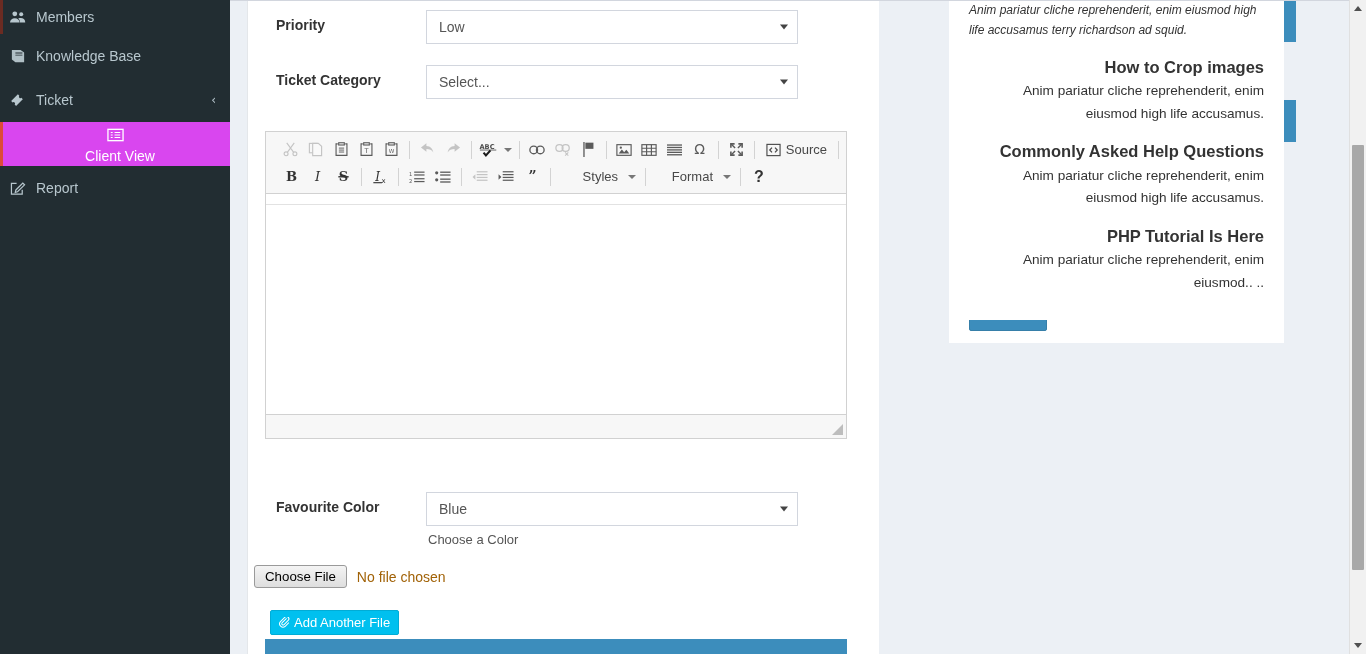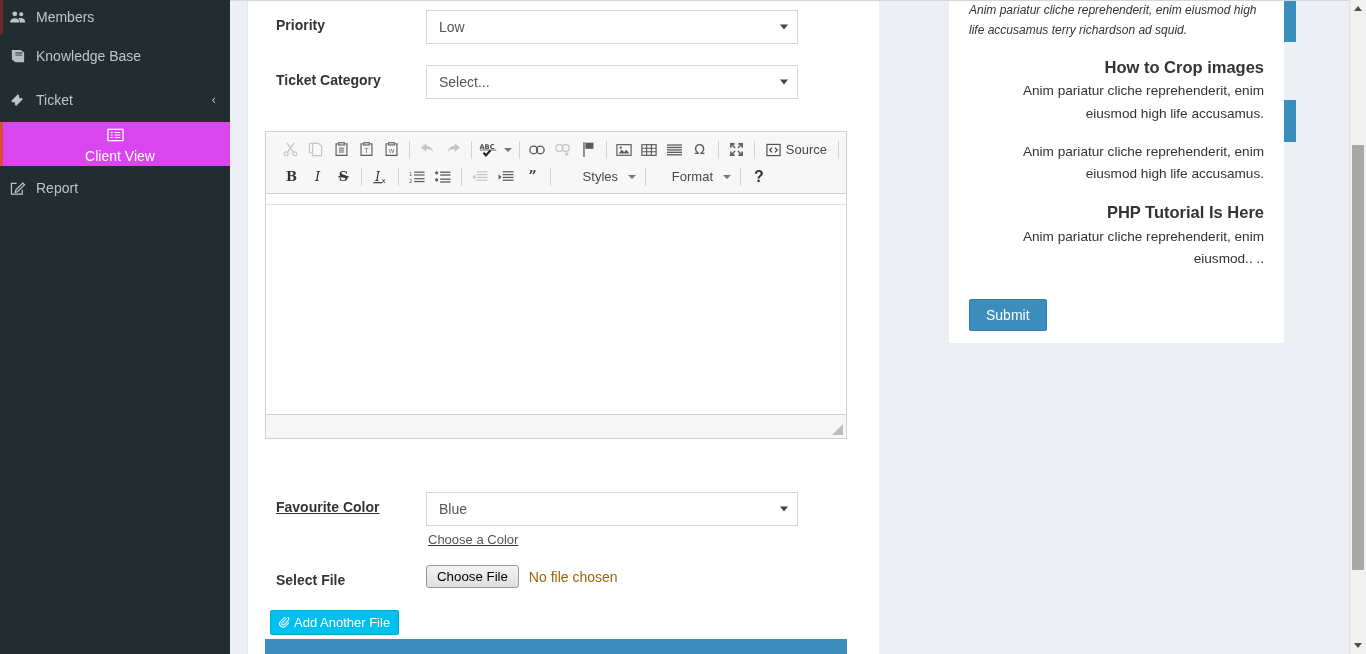--- a/index.html
+++ b/index.html
@@ -585,33 +585,32 @@
               <span class="cke-sep"></span>
               <span class="cke-btn" style="font-weight: bold; font-size: 16px; color: rgb(51, 51, 51);">?</span>
             </div>
         </div>
         <div class="cke-body" contenteditable="true" style=""></div>
         <div class="cke-bottom">
           <span class="cke-grip"></span>
         </div>
       </div>
 
-      <div class="form-row" style="top:492px;text-decoration:underline;">
+      <div class="form-row" style="top:492px;">
         <div class="form-label">Favourite Color</div>
         <div class="form-field">
           <span class="sel-wrap">
             <select class="sel" id="sel-color"><option value="Blue">Blue</option><option value="Red">Red</option><option value="Green">Green</option></select>
             <span class="sel-arrow"></span>
           </span>
           <div class="help-text">Choose a Color</div>
         </div>
       </div>
 
       <div class="form-row" style="top:565px;">
-        <div class="form-label">Select File</div>
         <div class="form-field">
           <span class="file-btn">Choose File</span>
           <span class="file-name">No file chosen</span>
         </div>
       </div>
 
       <div style="position:absolute; left:22px; top:610px;">
         <span class="btn-info">
           <span style="display:inline-flex;">
             <svg width="11" height="11" viewBox="0 0 16 16" fill="#fff">
@@ -629,20 +628,21 @@
 
       <div class="kb-card">
         <div class="kb-body">
           <p class="kb-partial">Anim pariatur cliche reprehenderit, enim eiusmod high life accusamus terry richardson ad squid.</p>
           <div id="kb-list">
               <div class="kb-item" style="margin-top: 16px;">
                 <div class="kb-title">How to Crop images</div>
                 <p class="kb-desc">Anim pariatur cliche reprehenderit, enim eiusmod high life accusamus.</p>
               </div>
               <div class="kb-item" style="margin-top: 16px;">
+                <div class="kb-title">Commonly Asked Help Questions</div>
                 <p class="kb-desc">Anim pariatur cliche reprehenderit, enim eiusmod high life accusamus.</p>
               </div>
               <div class="kb-item" style="margin-top: 16px;">
                 <div class="kb-title">PHP Tutorial Is Here</div>
                 <p class="kb-desc">Anim pariatur cliche reprehenderit, enim eiusmod.. ..</p>
               </div>
             </div>
         </div>
       </div>
 

